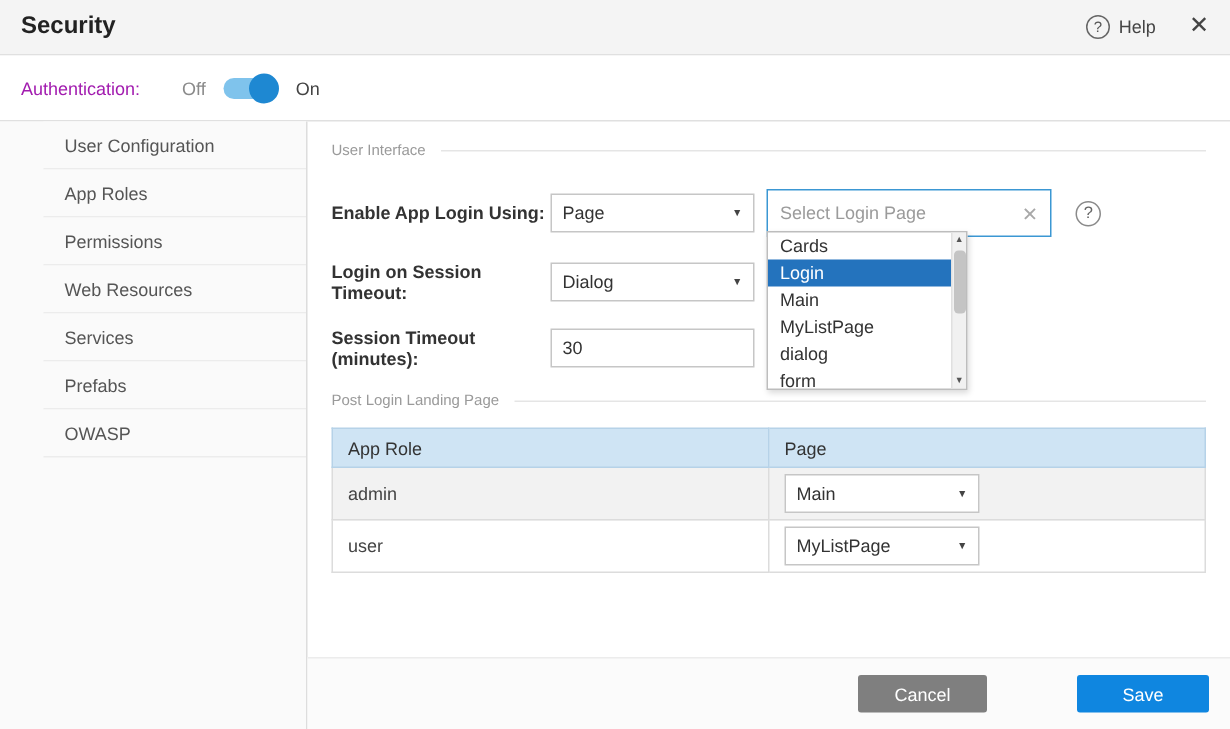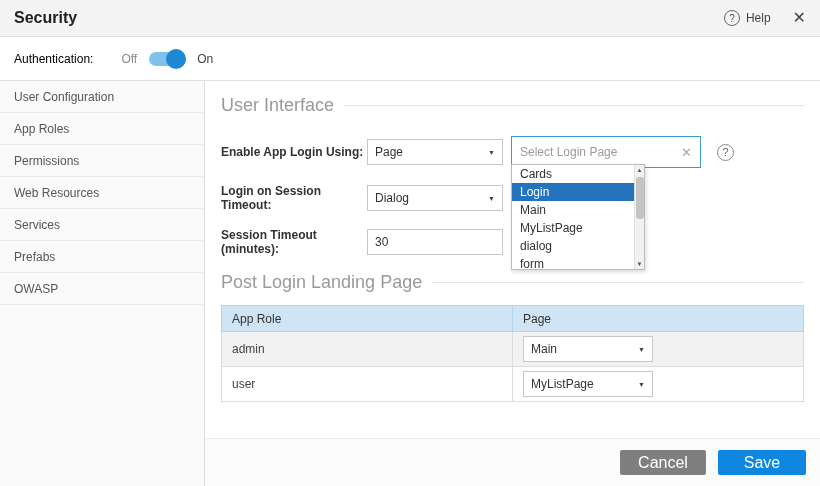--- a/index.html
+++ b/index.html
@@ -23,21 +23,21 @@
     font-size:10px; color:#555;
   }
   .help-text { color:#444; margin-right:16px; }
   .close-x { font-size:16px; color:#444; line-height:1; cursor:default; }
 
   
   .auth-bar {
     height:44px; background:#fff; border-bottom:1px solid #e0e0e0;
     display:flex; align-items:center; padding:0 14px;
   }
-  .auth-label { color:#000000; }
+  .auth-label { color:#a21caf; }
   .auth-off { color:#8a8a8a; margin-left:28px; }
   .toggle {
     width:34px; height:14px; background:#7fc3ec; border-radius:8px;
     position:relative; margin:0 14px 0 12px;
   }
   .toggle-knob {
     position:absolute; right:-3px; top:-3px; width:20px; height:20px;
     border-radius:50%; background:#1e88d2;
   }
   .auth-on { color:#444; }
@@ -45,27 +45,28 @@
   
   .main { display:flex; height:405px; }
   .sidebar {
     width:205px; background:#fafafa; border-right:1px solid #ddd;
     flex-shrink:0;
   }
   .side-item {
     height:32px; display:flex; align-items:center; padding-left:14px;
     color:#555; border-bottom:1px solid #ececec; background:#fafafa;
     cursor:default;
+    margin-left:29px;
   }
   .side-item.active { background:#fff; color:#333; }
 
   .content { flex:1; position:relative; padding:14px 16px 0 16px; }
 
   .section-head {
-    display:flex; align-items:center; color:#9a9a9a; font-size:18px;
+    display:flex; align-items:center; color:#9a9a9a; font-size:10px;
     margin-bottom:20px; white-space:nowrap;
   }
   .section-head::after {
     content:""; flex:1; height:1px; background:#e5e5e5; margin-left:10px;
   }
 
   .form-row { display:flex; align-items:center; margin-bottom:16px; }
   .form-label { width:146px; font-weight:bold; color:#333; flex-shrink:0; }
 
   .sel {
@@ -134,21 +135,21 @@
   .role-table .sel { width:130px; background:#fff; }
 
   
   .footer {
     position:absolute; left:0; right:0; bottom:0; height:48px;
     background:#fbfbfb; border-top:1px solid #ececec;
     display:flex; align-items:center; justify-content:flex-end;
     gap:12px; padding-right:14px;
   }
   .btn { height:25px; border:none; border-radius:2px; color:#fff;
-    font-size:16px; font-family:"Liberation Sans", sans-serif; cursor:pointer; }
+    font-size:12px; font-family:"Liberation Sans", sans-serif; cursor:pointer;margin-left:48px; }
   .btn-cancel { background:#7f7f7f; width:86px; }
   .btn-save { background:#0f86e0; width:88px; }
 </style>
 </head>
 <body>
 
 <div class="header">
   <div class="header-title">Security</div>
   <div class="header-right">
     <span class="help-circle">?</span>

